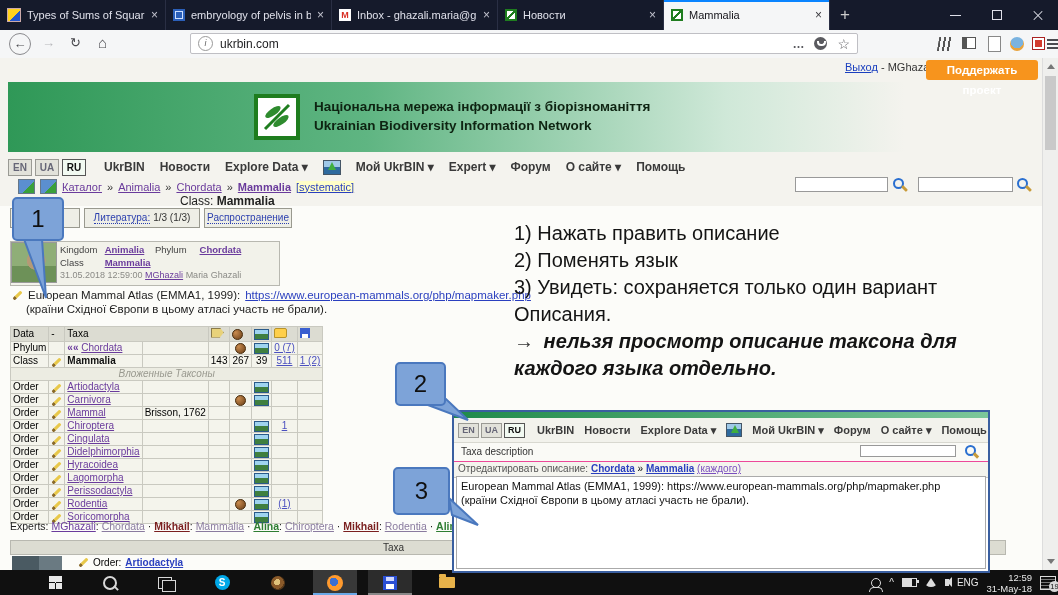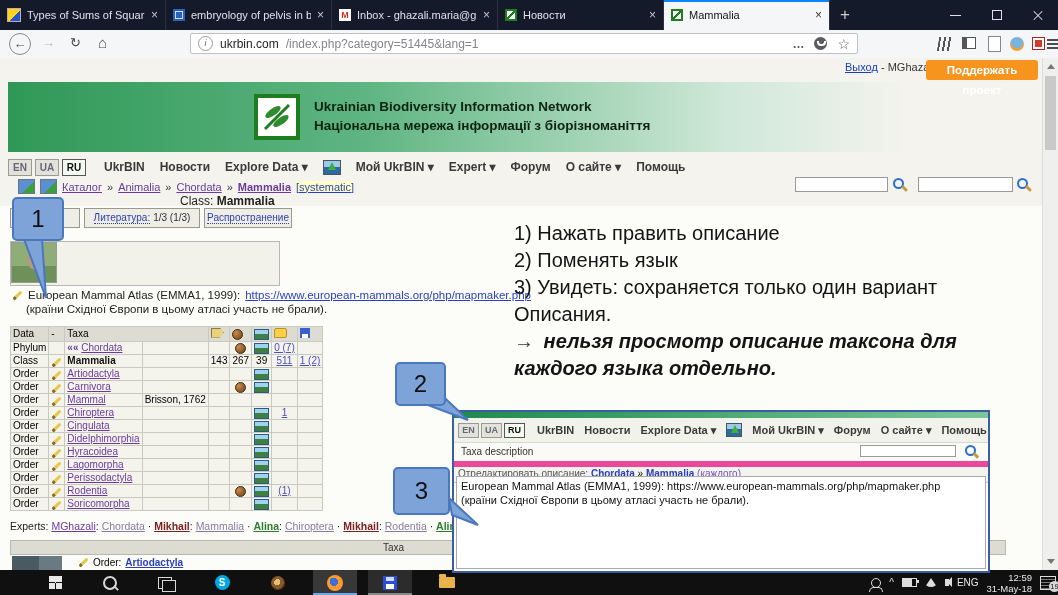--- a/index.html
+++ b/index.html
@@ -147,21 +147,21 @@
   #c2{left:395px;top:362px;width:51px;height:44px;}
   #c3{left:393px;top:467px;width:57px;height:48px;}
   .tails{position:absolute;left:0;top:0;width:1058px;height:595px;z-index:61;pointer-events:none;}
   
   .inset{position:absolute;left:452px;top:410px;width:534px;height:159px;background:#fff;border:2px solid #3a5fa0;z-index:50;}
   .in-green{height:6px;background:linear-gradient(90deg,#1f8a4a,#7cc79a);}
   .in-menu{height:24px;background:#f2f2ec;border-bottom:1px solid #d8d8d0;display:flex;align-items:center;padding-left:4px;font-size:11px;}
   .in-menu .langbox{width:19px;height:13px;font-size:9px;line-height:13px;margin-right:2px;}
   .in-menu .menuitem{margin-left:10px;font-size:11px;}
   .in-menu .upload-icon{margin-left:10px;width:14px;height:12px;}
-  .in-desc-row{height:18px;position:relative;font-size:10px;color:#333;background:#fafaf6;border-bottom:6px solid #ec4899;}
+  .in-desc-row{height:18px;position:relative;font-size:10px;color:#333;background:#fafaf6;border-bottom:1px solid #ec4899;}
   .in-desc-label{position:absolute;left:7px;top:3px;}
   .in-search{position:absolute;right:32px;top:2px;width:96px;height:12px;border:1px solid #999;background:#fff;box-sizing:border-box;}
   .in-mag{position:absolute;right:8px;top:1px;width:18px;height:16px;}
   .in-mag::before{content:"";position:absolute;left:3px;top:1px;width:7px;height:7px;border:2px solid #2a6fd0;border-radius:50%;}
   .in-mag::after{content:"";position:absolute;left:11px;top:10px;width:6px;height:3px;background:#c89b3a;transform:rotate(45deg);}
   .in-edit{height:14px;font-size:10px;padding:1px 0 0 4px;background:#f4f4ee;border-bottom:1px solid #c8c8c0;white-space:nowrap;}
   .in-edit .lab{color:#555;}
   .in-edit .lnk{color:#2a3fbf;font-weight:bold;text-decoration:underline;}
   .in-edit .view{color:#7a4fbf;text-decoration:underline;}
   .in-text{position:absolute;left:2px;right:2px;top:64px;bottom:2px;background:#fff;border:1px solid #aaa;
@@ -247,21 +247,20 @@
   </div>
 
   <div class="navbar">
     <div class="navicon nav-back">←</div>
     <div class="navicon nav-fwd">→</div>
     <div class="navicon nav-reload">↻</div>
     <div class="navicon nav-home">⌂</div>
     <div class="urlbar">
       <span class="info-i">i</span>
       <span class="url-host">ukrbin.com</span>
-        <span class="url-path">/index.php?category=51445&amp;lang=1</span>
       <span class="url-right">
         <span class="more-dots">…</span>
         <span class="pocket"></span>
         <span class="star">☆</span>
       </span>
     </div>
     <span class="ricon lib"></span>
     <span class="ricon sidebar-i"></span>
     <span class="ricon page-i"></span>
     <span class="ricon ext-blue"></span>
@@ -282,22 +281,22 @@
       <div class="sitelogo">
         <div class="inner">
           <svg viewBox="0 0 38 38" width="38" height="38">
             <line x1="7" y1="31" x2="31" y2="7" stroke="#1e7d1e" stroke-width="3"></line>
             <ellipse cx="15" cy="14" rx="9" ry="3.5" fill="#2e8b2e" transform="rotate(-35 15 14)"></ellipse>
             <ellipse cx="23" cy="23" rx="9" ry="3.5" fill="#2e8b2e" transform="rotate(-35 23 23)"></ellipse>
           </svg>
         </div>
       </div>
       <div class="sitetitles">
+        <div>Національна мережа інформації з біорізноманіття</div>
         <div>Ukrainian Biodiversity Information Network</div>
-        <div>Національна мережа інформації з біорізноманіття</div>
       </div>
     </div>
 
     <div class="menurow" id="mainmenu">
         <span class="langbox">EN</span>
         <span class="langbox">UA</span>
         <span class="langbox active">RU</span>
         <span class="menuitem">UkrBIN</span>
         <span class="menuitem">Новости</span>
         <span class="menuitem">Explore Data ▾</span>
@@ -331,20 +330,37 @@
       <span>Class:</span>
       <b>Mammalia</b>
     </div>
 
     <div class="ptab" id="pt1"><span class="tablink">Обзор</span></div>
     <div class="ptab" id="pt2"><span class="tablink">Литература:</span><span class="tabrest">1/3 (1/3)</span></div>
     <div class="ptab" id="pt3"><span class="tablink">Распространение</span></div>
 
     <div class="infobox">
       <div class="taxphoto"></div>
+      <div class="infotable">
+        <div class="irow">
+          <span class="ilab">Kingdom</span>
+          <span class="ival plink">Animalia</span>
+          <span class="ilab">Phylum</span>
+          <span class="ival plink">Chordata</span>
+        </div>
+        <div class="irow">
+          <span class="ilab">Class</span>
+          <span class="ival plink">Mammalia</span>
+        </div>
+        <div class="irow meta">
+          <span>31.05.2018 12:59:00</span>
+          <span class="plink">MGhazali</span>
+          <span>Maria Ghazali</span>
+        </div>
+      </div>
     </div>
 
     <div class="atlasline" id="atlas1">
       <span class="pencil"></span>
       <span>European Mammal Atlas (EMMA1, 1999):</span>
       <span class="bluelink">https://www.european-mammals.org/php/mapmaker.php</span>
     </div>
     <div class="atlasline" id="atlas2">
       <span>(країни Східної Європи в цьому атласі участь не брали).</span>
     </div>
@@ -389,20 +405,23 @@
             <td>Class</td>
             <td><span class="pencil"></span></td>
             <td><span class="taxa-bold">Mammalia</span></td>
             <td></td>
             <td class="c-num">143</td>
             <td class="c-num">267</td>
             <td class="c-num">39</td>
             <td class="c-num vlink">511</td>
             <td class="c-num vlink">1 (2)</td>
           </tr>
+          <tr class="sep-row">
+            <td colspan="9">Вложенные Таксоны</td>
+          </tr>
           <tr>
             <td>Order</td>
             <td><span class="pencil"></span></td>
             <td><span class="taxa-link">Artiodactyla</span></td>
             <td></td>
             <td class="c-num"></td>
             <td class="c-num"></td>
             <td class="c-num"><span class="imgicon"></span></td>
             <td class="c-num vlink"></td>
             <td class="c-num vlink"></td>

